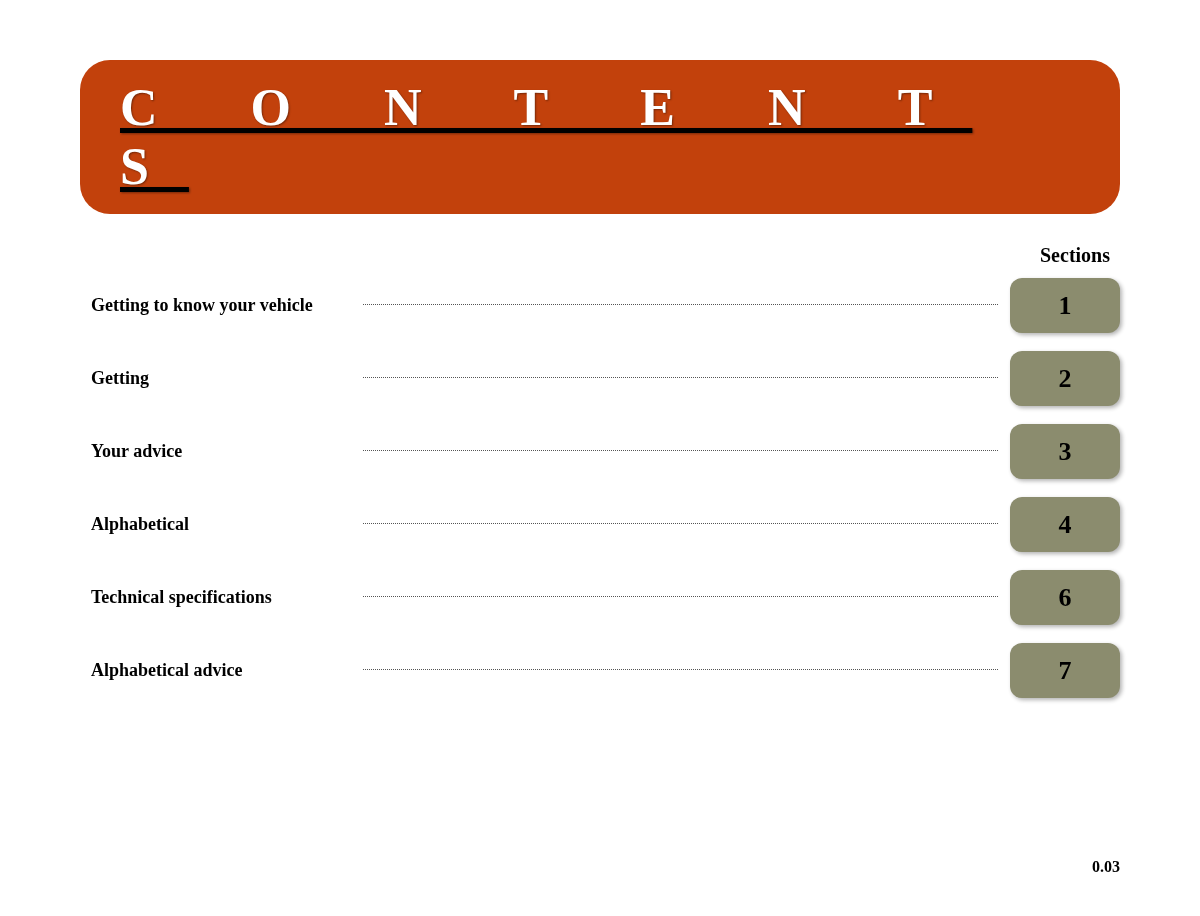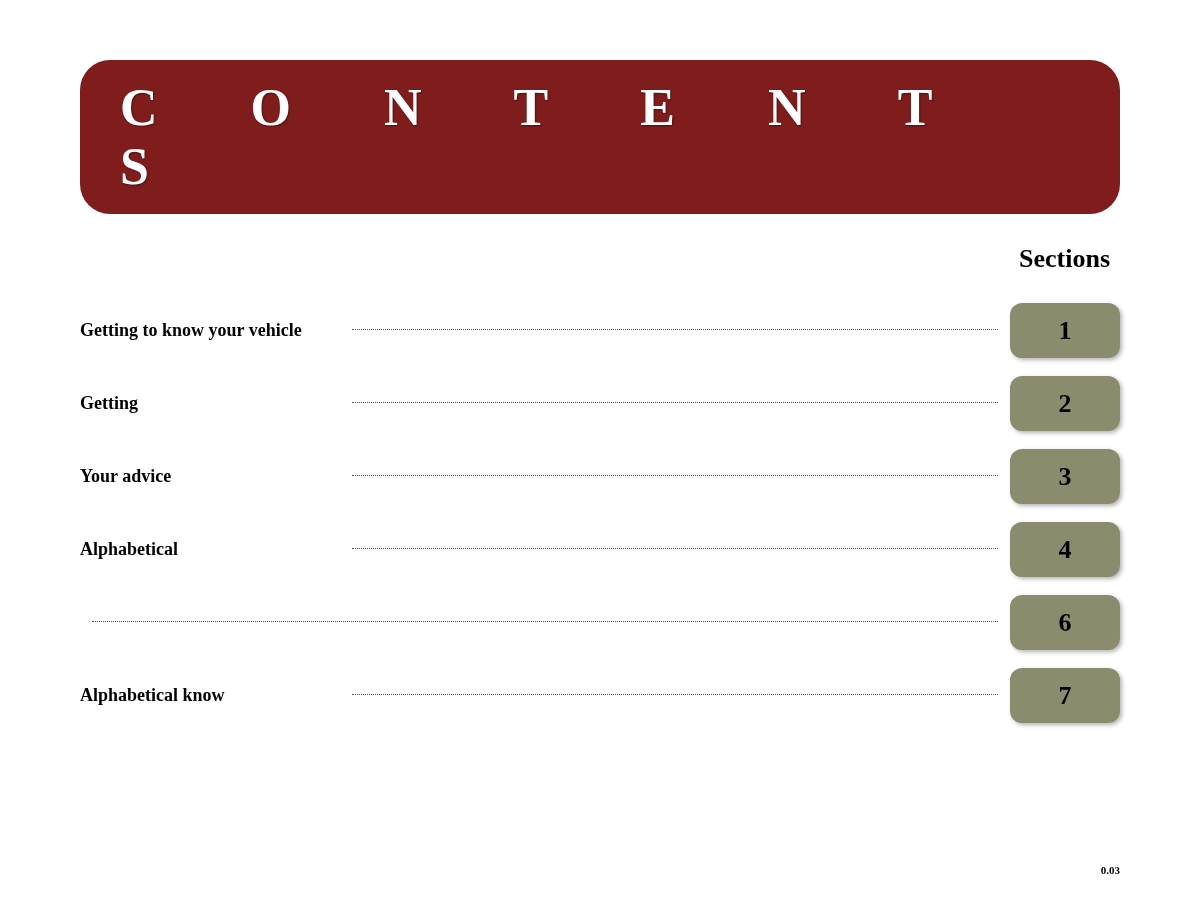--- a/index.html
+++ b/index.html
@@ -19,45 +19,46 @@
 
     .page-container {
       width: 100%;
       height: 100%;
       position: relative;
       padding: 60px 80px;
     }
 
     
     .contents-bar {
-      background: #7f1d1d;
+      background: #c2410c;
       border-radius: 30px;
       padding: 18px 40px;
       display: flex;
       justify-content: center;
       align-items: center;
       margin-bottom: 30px;
+      text-decoration: underline;
     }
 
     .contents-title {
       color: #ffffff;
       font-size: 52px;
       font-weight: bold;
       letter-spacing: 40px;
       font-family: Georgia, serif;
       text-shadow: 1px 1px 2px rgba(0,0,0,0.4);
     }
 
     
     .sections-label {
       text-align: right;
-      font-size: 26px;
+      font-size: 20px;
       font-weight: bold;
       color: #000000;
-      margin-bottom: 29px;
+      margin-bottom: 11px;
       padding-right: 10px;
     }
 
     
     .toc-list {
       list-style: none;
       margin-top: 0;
     }
 
     .toc-item {
@@ -66,20 +67,21 @@
       margin-bottom: 18px;
       position: relative;
     }
 
     .toc-text {
       font-size: 18px;
       font-weight: bold;
       color: #000000;
       white-space: nowrap;
       min-width: 260px;
+      margin-left: 11px;
     }
 
     .toc-dots {
       flex: 1;
       border-bottom: 1.5px dotted #555555;
       margin: 0 12px;
       margin-bottom: 2px;
     }
 
     .section-badge {
@@ -95,21 +97,21 @@
       justify-content: center;
       flex-shrink: 0;
       box-shadow: 2px 2px 4px rgba(0,0,0,0.3);
     }
 
     
     .page-number {
       position: absolute;
       bottom: 40px;
       right: 80px;
-      font-size: 11px;
+      font-size: 16px;
       font-weight: bold;
       color: #000000;
     }
   </style>
 </head>
 <body>
 
 <div class="page-container">
 
   <div class="contents-bar">
@@ -139,26 +141,27 @@
     </li>
 
     <li class="toc-item">
       <span class="toc-text">Alphabetical</span>
       <span class="toc-dots"></span>
       <div class="section-badge">4</div>
     </li>
 
 
     <li class="toc-item">
+      <span class="toc-text">Technical specifications</span>
       <span class="toc-dots"></span>
       <div class="section-badge">6</div>
     </li>
 
     <li class="toc-item">
-      <span class="toc-text">Alphabetical know</span>
+      <span class="toc-text">Alphabetical advice</span>
       <span class="toc-dots"></span>
       <div class="section-badge">7</div>
     </li>
 
   </ul>
 
   <div class="page-number">0.03</div>
 
 </div>
 

